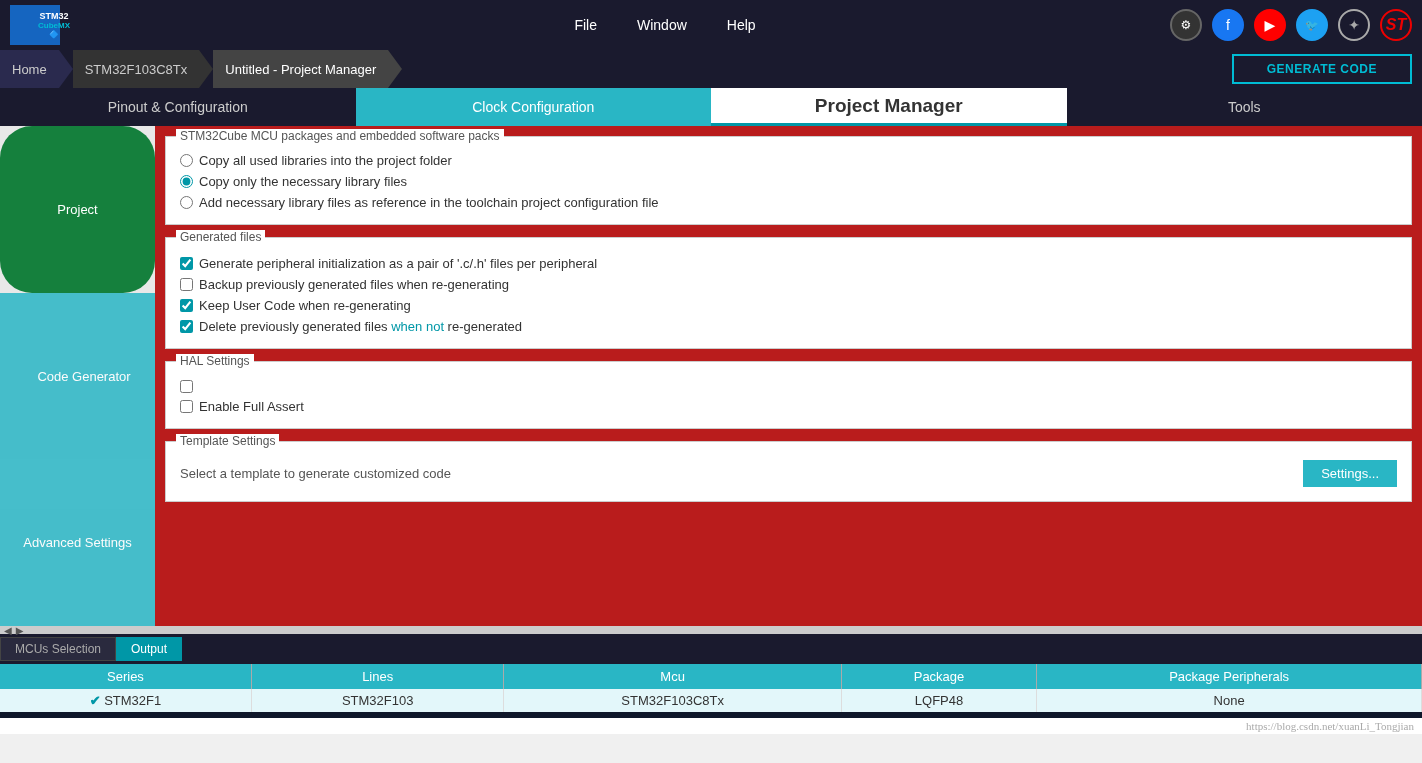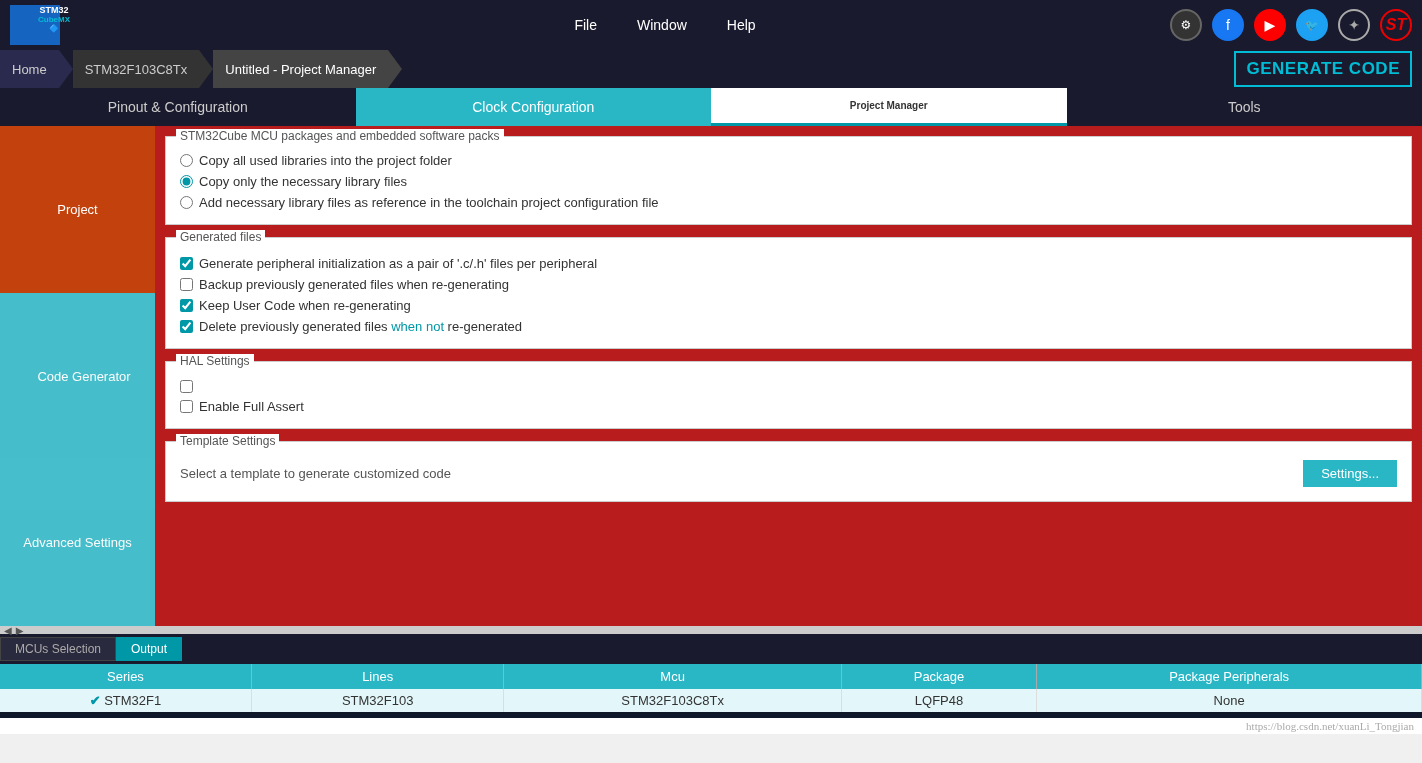--- a/index.html
+++ b/index.html
@@ -1,49 +1,49 @@
 <!DOCTYPE html>
 <html><head>
   <meta charset="utf-8">
   <style>
     * { box-sizing: border-box; margin: 0; padding: 0; font-family: Arial, sans-serif; font-size: 13px; }
     body { background: #f0f0f0; width: 1422px; min-height: 763px; overflow-x: hidden; }
 
     
     .header { background: #1a1a2e; display: flex; align-items: center; height: 50px; padding: 0 10px; }
     .logo-area { display: flex; align-items: center; gap: 8px; }
-    .logo-box { width: 50px; height: 40px; background: #1565c0; display: flex; align-items: center; justify-content: flex-start; flex-direction: column; padding-left: 38px; }
+    .logo-box { width: 50px; height: 40px; background: #1565c0; display: flex; align-items: center; justify-content: center; flex-direction: column; padding-left: 38px; }
     .logo-text-stm { color: white; font-size: 9px; font-weight: bold; }
     .logo-text-cube { color: #00bcd4; font-size: 8px; font-weight: bold; }
     .logo-text-mx { color: white; font-size: 8px; font-weight: bold; }
     .nav-menu { display: flex; gap: 40px; margin-left: 100px; flex: 1; justify-content: center; }
     .nav-item { color: white; cursor: pointer; font-size: 14px; }
     .header-icons { display: flex; align-items: center; gap: 10px; margin-left: auto; }
     .header-icon { width: 32px; height: 32px; border-radius: 50%; display: flex; align-items: center; justify-content: center; cursor: pointer; font-size: 14px; color: white; border: 2px solid #555; }
     .icon-fb { background: #1877f2; border-color: #1877f2; }
     .icon-yt { background: #ff0000; border-color: #ff0000; }
     .icon-tw { background: #1da1f2; border-color: #1da1f2; }
     .icon-star { background: transparent; }
     .icon-st { background: transparent; font-size: 20px; color: #e00; font-weight: bold; }
     .icon-settings { background: #333; border-color: #666; font-size: 12px; }
-    .generate-btn { margin-left: auto; background: transparent; border: 2px solid #00bcd4; color: #00bcd4; padding: 6px 10px; font-size: 17px; font-weight: bold; cursor: pointer; letter-spacing: 0.5px; }
+    .generate-btn { margin-left: auto; background: transparent; border: 2px solid #00bcd4; color: #00bcd4; padding: 6px 33px; font-size: 12px; font-weight: bold; cursor: pointer; letter-spacing: 0.5px; }
 
     
     .main-tabs { display: flex; height: 38px; }
     .main-tab { flex: 1; display: flex; align-items: center; justify-content: center; font-size: 14px; cursor: pointer; border: none; }
     .main-tab.tab-dark { background: #1a1a2e; color: #aaa; }
     .main-tab.tab-active { background: white; color: #333; font-weight: bold; border-bottom: 3px solid #0097a7; }
 
     
     .content-area { display: flex; flex: 1; background: #e8e8e8; min-height: 500px; }
 
     
     .sidebar { width: 155px; display: flex; flex-direction: column; }
     .sidebar-item { flex: 1; display: flex; align-items: center; justify-content: center; text-align: center; color: white; font-size: 14px; cursor: pointer; padding: 10px; min-height: 100px; }
-    .sidebar-item.active { background: #c2410c; }
+    .sidebar-item.active { background: #15803d; border-radius: 32px; }
     .sidebar-item.inactive { background: #29b6c5; opacity: 0.85; }
 
     
     .main-content { flex: 1; background: #b91c1c; padding: 10px; overflow-y: auto; }
 
     
     .section-box { background: white; border: 1px solid #ccc; margin-bottom: 12px; padding: 10px 14px 14px; position: relative; }
     .section-legend { font-size: 12px; color: #555; background: white; padding: 0 4px; position: absolute; top: -8px; left: 10px; }
 
     
@@ -124,21 +124,21 @@
     <div style="width:0;height:0;border-top:19px solid transparent;border-bottom:19px solid transparent;border-left:14px solid #444;"></div>
   </div>
   <div style="margin-left:auto;padding-right:10px;">
     <button class="generate-btn">GENERATE CODE</button>
   </div>
 </div>
 
 <div class="main-tabs">
   <button class="main-tab tab-dark" style="background:#1a1a2e;color:#ccc;font-size:14px;">Pinout &amp; Configuration</button>
   <button class="main-tab tab-dark" style="background:#29b6c5;color:white;font-size:14px;">Clock Configuration</button>
-  <button class="main-tab tab-active" style="background:white;color:#333;font-weight:bold;font-size:10px;border-bottom:3px solid #0097a7;">Project Manager</button>
+  <button class="main-tab tab-active" style="background:white;color:#333;font-weight:bold;font-size:19px;border-bottom:3px solid #0097a7;">Project Manager</button>
   <button class="main-tab tab-dark" style="background:#1a1a2e;color:#ccc;font-size:14px;">Tools</button>
 </div>
 
 <div class="content-area">
 
   <div class="sidebar">
     <div class="sidebar-item active">
       <span>Project</span>
     </div>
     <div class="sidebar-item inactive" style="background:#29b6c5;padding-left:23px;">

